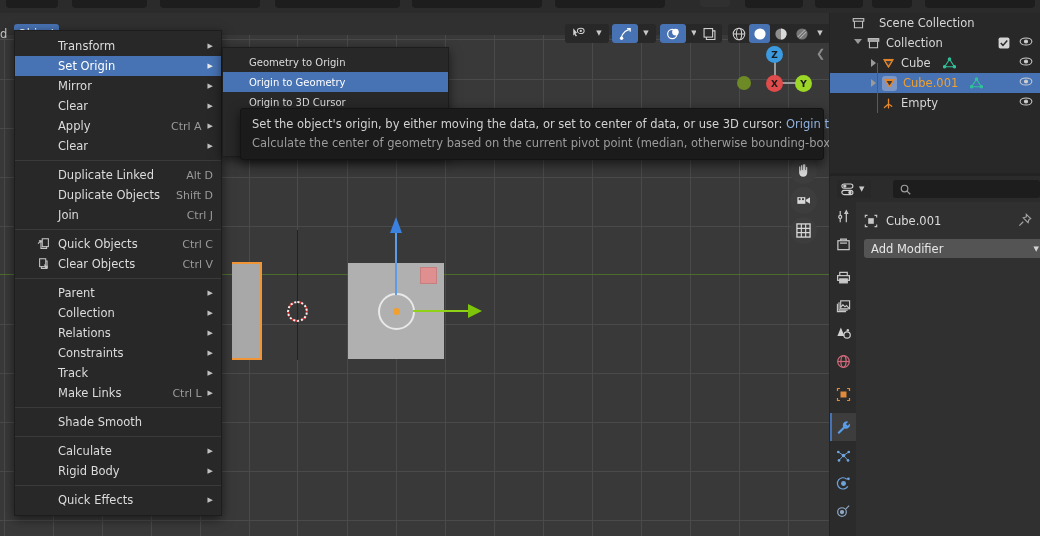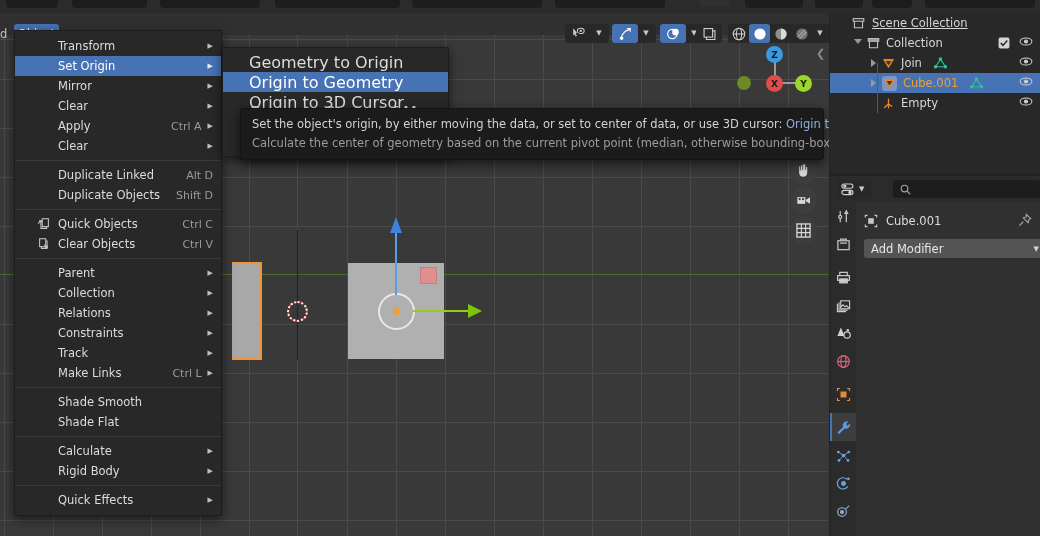--- a/index.html
+++ b/index.html
@@ -80,21 +80,21 @@
   .mi .mlabel{margin-left:43px;}
   .mi .macc{margin-left:auto;color:#9a9a9a;font-size:11px;}
   .mi .marrow{margin-left:6px;font-size:7px;color:#c0c0c0;}
   .mi.sel .macc,.mi.sel .marrow{color:#eaeaea;}
   .mi .micon{position:absolute;left:22px;top:3px;width:14px;height:14px;}
   .msep{height:1px;background:#3a3a3a;margin:4px 0;}
 
   
   #submenu{left:222px;top:47px;width:225px;background:#282828;border:1px solid #1d1d1d;
            box-shadow:0 3px 10px rgba(0,0,0,.55);padding:4px 0;}
-  .smi{height:20px;display:flex;align-items:center;padding-left:26px;color:#dcdcdc;font-size:16px;}
+  .smi{height:20px;display:flex;align-items:center;padding-left:26px;color:#dcdcdc;font-size:10px;}
   .smi.sel{background:#4772b3;color:#fff;}
 
   
   #tooltip{left:240px;top:108px;width:560px;background:#1b1b1b;border:1px solid #141414;
            border-radius:3px;padding:7px 11px 8px;box-shadow:0 4px 12px rgba(0,0,0,.6);}
   #tooltip .t1{color:#d2d2d2;font-size:11.5px;line-height:16px;white-space:nowrap;}
   #tooltip .t1 .opname{color:#8fb2dd;}
   #tooltip .t2{color:#9c9c9c;font-size:11.5px;line-height:16px;margin-top:3px;white-space:nowrap;}
 
   
@@ -330,20 +330,24 @@
     </div>
     <div class="msep"></div>
     <div class="mi">
       <span class="mlabel">Duplicate Linked</span>
       <span class="macc">Alt D</span>
     </div>
     <div class="mi">
       <span class="mlabel">Duplicate Objects</span>
       <span class="macc">Shift D</span>
     </div>
+    <div class="mi">
+      <span class="mlabel">Join</span>
+      <span class="macc">Ctrl J</span>
+    </div>
     <div class="msep"></div>
     <div class="mi">
       <span class="micon"><svg width="14" height="14" viewBox="0 0 16 16" fill="none" stroke="#c6c6c6" stroke-width="1.2">
           <rect x="6" y="2" width="7" height="9"></rect>
           <path d="M6 4.5H4.5V13H11v-2"></path>
           <path d="M1.2 7.6l3.4-3.4M2.2 4.2h2.4v2.4"></path>
         </svg></span>
       <span class="mlabel">Quick Objects</span>
       <span class="macc">Ctrl C</span>
     </div>
@@ -379,23 +383,20 @@
     </div>
     <div class="mi">
       <span class="mlabel">Make Links</span>
       <span class="macc">Ctrl L</span>
       <span class="marrow">▶</span>
     </div>
     <div class="msep"></div>
     <div class="mi">
       <span class="mlabel">Shade Smooth</span>
     </div>
-    <div class="mi">
-      <span class="mlabel">Shade Flat</span>
-    </div>
     <div class="msep"></div>
     <div class="mi">
       <span class="mlabel">Calculate</span>
       <span class="marrow" style="margin-left: auto;">▶</span>
     </div>
     <div class="mi">
       <span class="mlabel">Rigid Body</span>
       <span class="marrow" style="margin-left: auto;">▶</span>
     </div>
     <div class="msep"></div>
@@ -431,21 +432,21 @@
 
 <div class="abs" id="outliner">
     <div class="ol-row">
       <span style="width: 14px; display: inline-flex; align-items: center; justify-content: center; margin-left: 6px;"></span>
       <span style="display: inline-flex; align-items: center; margin-left: 2px;">
         <svg width="13" height="13" viewBox="0 0 16 16" fill="none" stroke="#c4c4c4" stroke-width="1.3">
           <rect x="1.5" y="2" width="13" height="3.2"></rect>
           <path d="M3 5.2v8h10v-8"></path>
         </svg>
       </span>
-      <span class="ol-name" style="margin-left: 7px; text-decoration: underline;">Scene Collection</span>
+      <span class="ol-name" style="margin-left: 14px;">Scene Collection</span>
     </div>
     <div class="ol-row">
       <span style="width: 14px; display: inline-flex; align-items: center; justify-content: center; margin-left: 21px;">
         <span class="tri down"></span>
       </span>
       <span style="display: inline-flex; align-items: center; margin-left: 2px;">
         <svg width="13" height="13" viewBox="0 0 16 16" fill="none" stroke="#c4c4c4" stroke-width="1.3">
           <rect x="1.5" y="2" width="13" height="3.2" fill="#9a9a9a" stroke="none"></rect>
           <rect x="1.5" y="2" width="13" height="3.2"></rect>
           <path d="M3 5.2v8h10v-8"></path>
@@ -466,21 +467,21 @@
     <div class="ol-row">
       <span style="width: 14px; display: inline-flex; align-items: center; justify-content: center; margin-left: 36px;">
         <span class="tri"></span>
       </span>
       <span style="display: inline-flex; align-items: center; margin-left: 2px;">
         <svg width="13" height="13" viewBox="0 0 16 16">
           <path d="M2 3h12L8 13z" fill="#e8862a" stroke="#e8862a" stroke-width="1.2" stroke-linejoin="round"></path>
           <path d="M4.4 5h7.2L8 10.6z" fill="#3a3a3a"></path>
         </svg>
       </span>
-      <span class="ol-name" style="margin-left: 6px;">Join</span>
+      <span class="ol-name" style="margin-left: 6px;">Cube</span>
       <span style="display: inline-flex; align-items: center; margin-left: 12px;">
         <svg width="13" height="13" viewBox="0 0 16 16" fill="none" stroke="#2fc39a" stroke-width="1.3">
           <path d="M8 2.6L14 12H2z"></path>
           <circle cx="8" cy="2.6" r="1.5" fill="#2fc39a"></circle>
           <circle cx="2" cy="12" r="1.5" fill="#2fc39a"></circle>
           <circle cx="14" cy="12" r="1.5" fill="#2fc39a"></circle>
         </svg>
       </span>
       <span class="eye"><svg width="14" height="11" viewBox="0 0 18 12" fill="none" stroke="#cfcfcf" stroke-width="1.3">
           <ellipse cx="9" cy="6" rx="7.6" ry="4.6"></ellipse>

